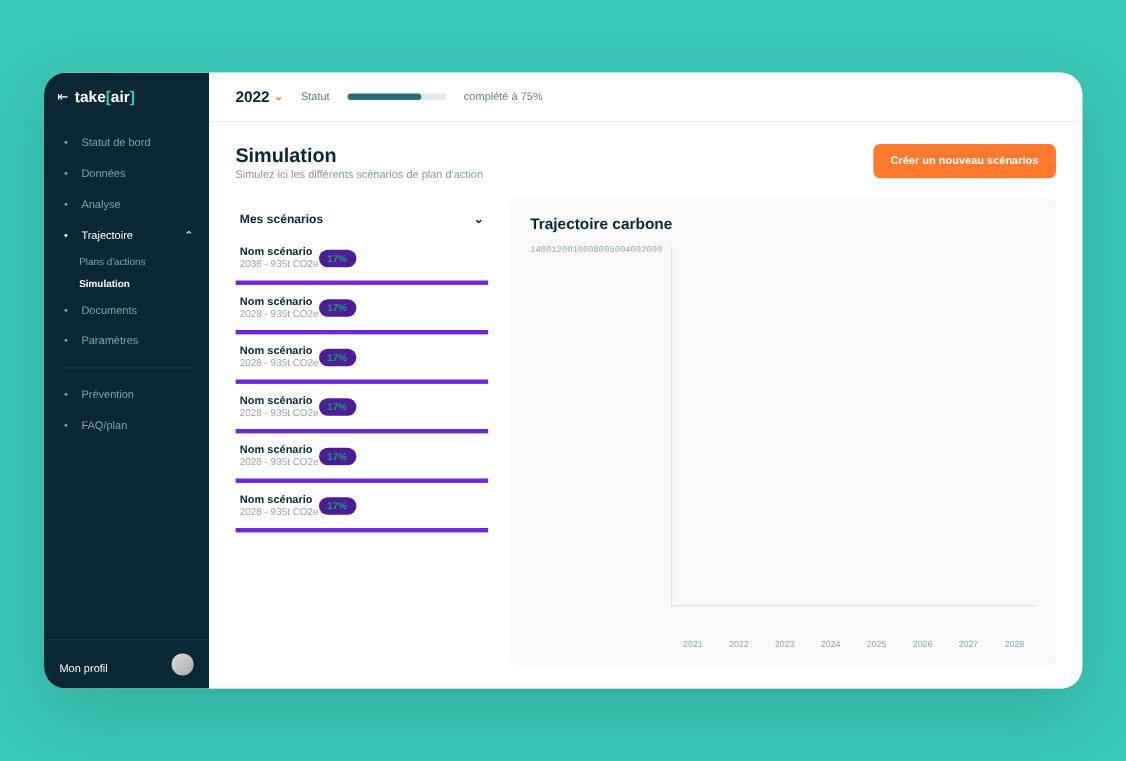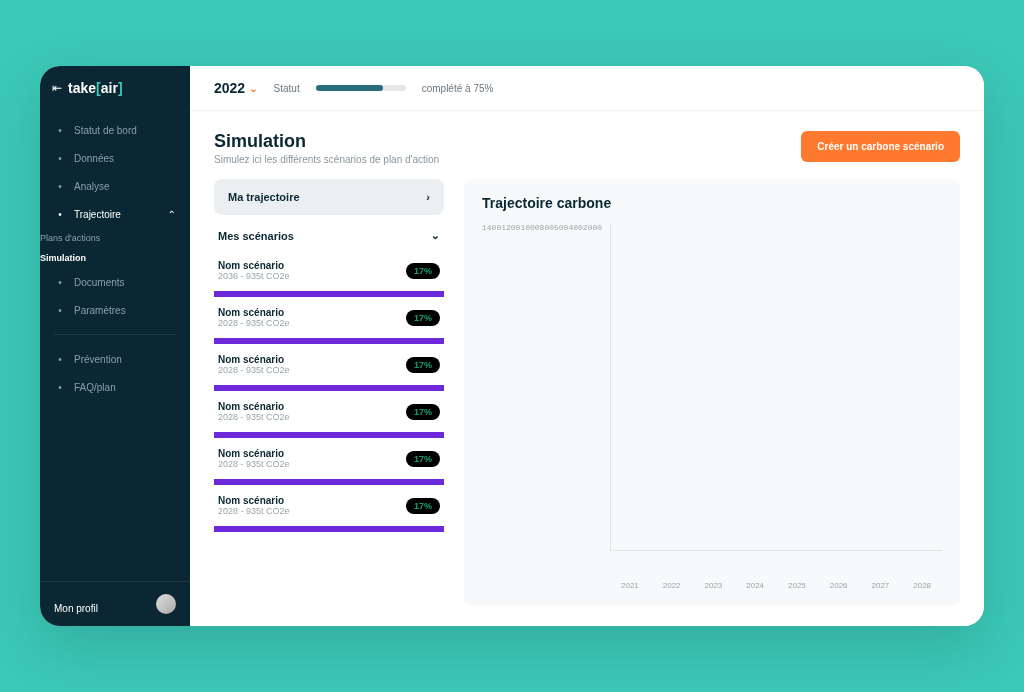--- a/index.html
+++ b/index.html
@@ -48,21 +48,21 @@
   display: flex;
   align-items: center;
   gap: 8px;
   padding: 8px 14px;
   color: #8aa0a8;
   cursor: pointer;
 }
 .nav-item.active { color: #fff; }
 .nav-item .chev { margin-left: auto; font-size: 10px; }
 .nav-ico { width: 12px; height: 12px; display: inline-flex; align-items: center; justify-content: center; }
-.sub-items { }
+.sub-items { padding-left: 32px; }
 .sub-item { padding: 5px 0; color: #8aa0a8; cursor: pointer; font-size: 9px; }
 .sub-item.active { color: #fff; font-weight: 600; }
 .nav-divider { height: 1px; background: rgba(255,255,255,0.08); margin: 10px 14px; }
 .profile {
   display: flex;
   align-items: flex-end;
   justify-content: space-between;
   padding: 12px 14px;
   border-top: 1px solid rgba(255,255,255,0.08);
 }
@@ -107,27 +107,27 @@
   background: #eceff1; border-radius: 8px; padding: 12px 14px;
   display: flex; justify-content: space-between; align-items: center;
   font-size: 11px; font-weight: 600; color: #0a2733; cursor: pointer;
 }
 .scen-header {
   display: flex; justify-content: space-between; align-items: center;
   padding: 14px 4px 8px; font-size: 11px; font-weight: 700; color: #0a2733;
 }
 .scen-list { flex: 1; overflow-y: auto; }
 .scen-item {
-  display: flex; justify-content: space-between; align-items: center;
-  padding: 10px 4px; border-bottom: 6px solid #6d28d9;
+  display: flex; align-items: center;
+  padding: 10px 4px; border-bottom: 4px solid #6d28d9;
 }
 .scen-name { font-size: 10px; font-weight: 600; color: #0a2733; }
 .scen-meta { font-size: 9px; color: #9aa5ac; }
 .badge {
-  background: #000000; color: #1a9d6e; font-size: 9px; font-weight: 700;
+  background: #4c1d95; color: #1a9d6e; font-size: 9px; font-weight: 700;
   padding: 3px 8px; border-radius: 10px;
 }
 .chart-area { flex: 1; background: #f7f9fa; border-radius: 8px; padding: 16px 18px; display: flex; flex-direction: column; }
 .chart-title { font-size: 14px; font-weight: 700; color: #0a2733; margin-bottom: 12px; }
 .chart-body { flex: 1; display: flex; }
 .y-axis { display: flex; flex-direction: row; padding-right: 8px; font-size: 8px; color: #9aa5ac; font-family: Liberation Mono, monospace; }
 .plot { flex: 1; display: flex; flex-direction: column; }
 .bars { flex: 1; display: flex; align-items: flex-end; gap: 10px; padding: 0 4px; border-left: 1px solid #e0e4e7; border-bottom: 1px solid #e0e4e7; }
 .bar-col { flex: 1; display: flex; flex-direction: column-reverse; }
 .seg { width: 100%; }
@@ -209,29 +209,25 @@
         <div class="progress-fill" id="prog-fill" style="width: 75%;"></div>
       </div>
       <span>complété à 75%</span>
     </div>
 
     <div class="header-row">
       <div>
         <div class="page-title">Simulation</div>
         <div class="page-sub">Simulez ici les différents scénarios de plan d'action</div>
       </div>
-      <button class="cta">Créer un carbone scénario</button>
+      <button class="cta">Créer un nouveau scénarios</button>
     </div>
 
     <div class="content">
       <div class="left-col">
-        <div class="traj-card">
-          <span>Ma trajectoire</span>
-          <span>›</span>
-        </div>
         <div class="scen-header">
           <span>Mes scénarios</span>
           <span>⌄</span>
         </div>
         <div class="scen-list" id="scen-list">
             <div class="scen-item">
               <div>
                 <div class="scen-name">Nom scénario</div>
                 <div class="scen-meta">2036 - 935t CO2e</div>
               </div>

